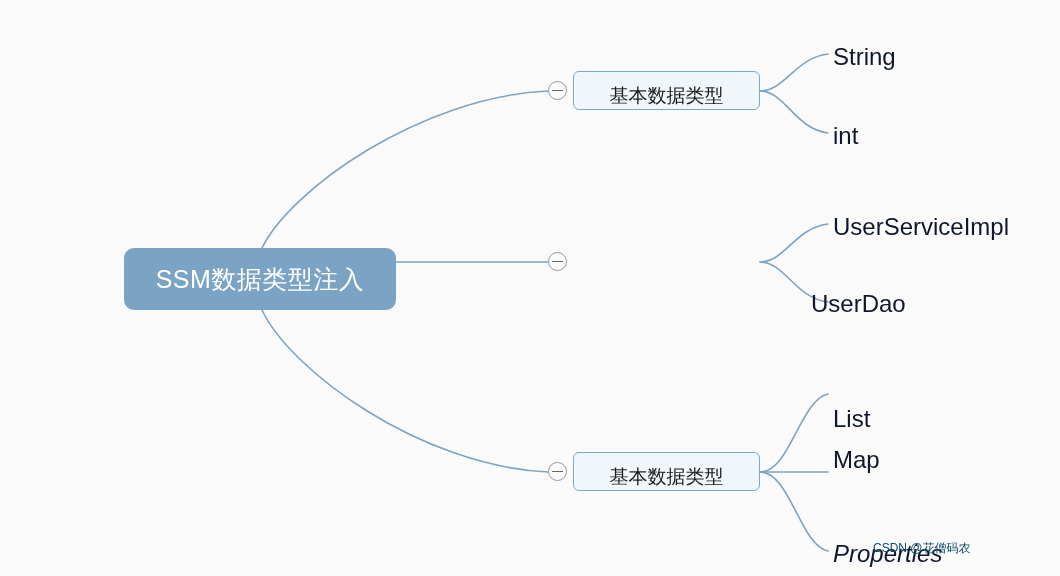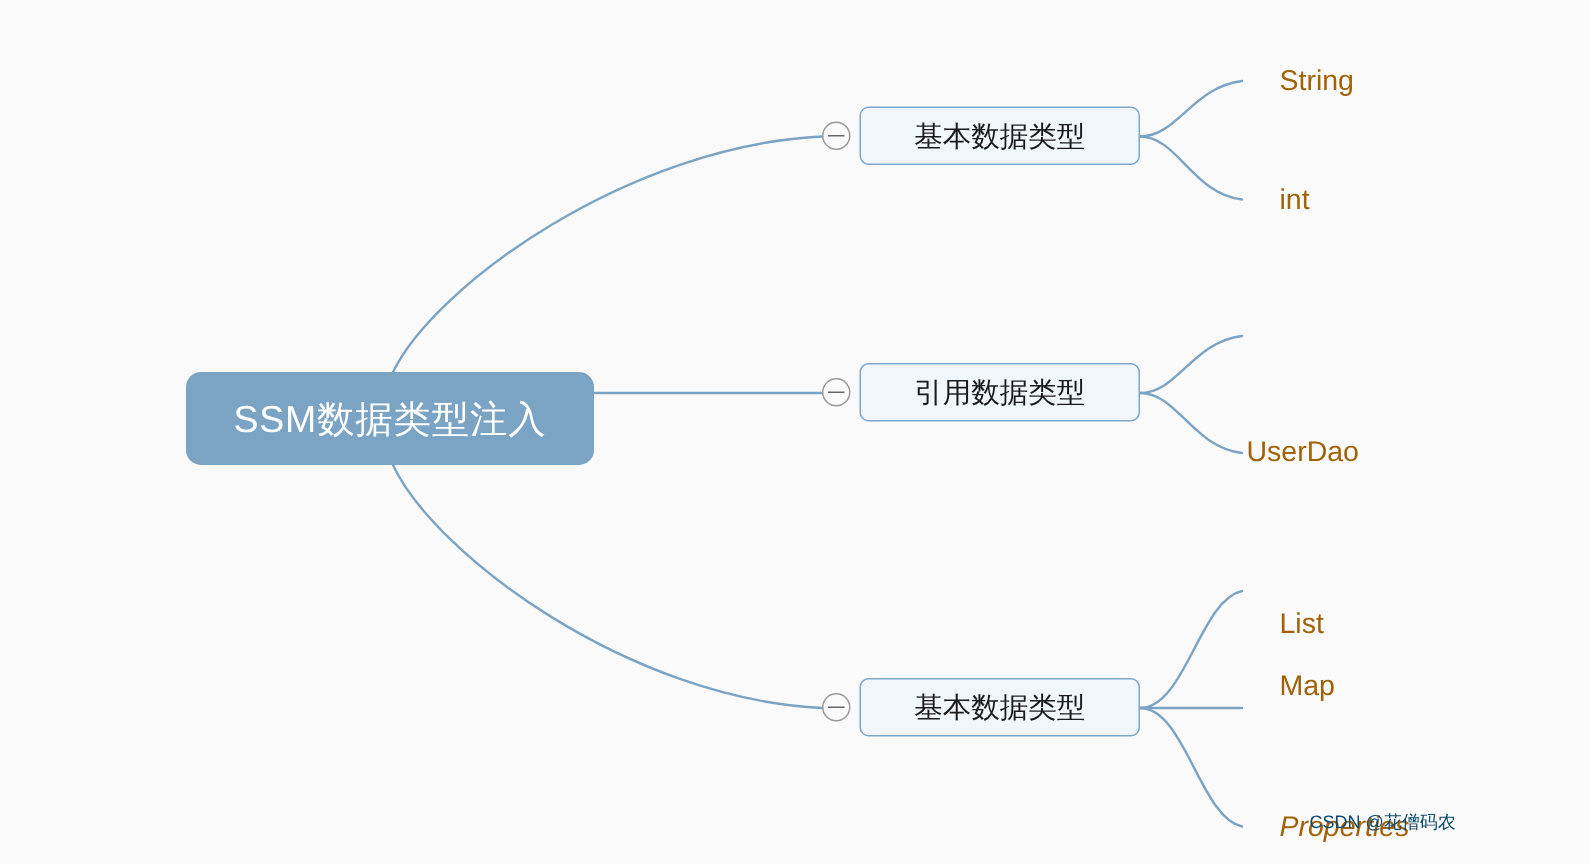--- a/index.html
+++ b/index.html
@@ -45,21 +45,21 @@
   }
   
   .branch-node {
     position: absolute;
     width: 187px;
     height: 39px;
     background: #f1f6fb;
     border: 1px solid #7ba7cc;
     border-radius: 6px;
     display: flex;
-    align-items: center;
+    align-items: flex-end;
     justify-content: center;
     box-sizing: border-box;
   }
   .branch-node .label {
     color: #1a1a1a;
     font-size: 19px;
     white-space: nowrap;
   }
   .branch-1 { left: 573px; top: 71px; }
   .branch-2 { left: 573px; top: 242px; }
@@ -82,25 +82,24 @@
     width: 11px;
     height: 1px;
     background: #666666;
   }
   .toggle-1 { left: 548px; top: 81px; }
   .toggle-2 { left: 548px; top: 252px; }
   .toggle-3 { left: 548px; top: 462px; }
   
   .leaf {
     position: absolute;
-    color: #a16207;
-    font-size: 19px;
+    color: #0f172a;
+    font-size: 24px;
     white-space: nowrap;
     line-height: 1;
-    margin-left: 20px;
   }
   
   .watermark {
     position: absolute;
     left: 873px;
     top: 540px;
     color: #0c4a6e;
     font-size: 12px;
     white-space: nowrap;
   }
@@ -136,23 +135,21 @@
   </div>
 
   <div class="toggle toggle-1"></div>
   <div class="branch-node branch-1">
     <span class="label">基本数据类型</span>
   </div>
   <div class="leaf" style="left:833px; top:45px;">String</div>
   <div class="leaf" style="left:833px; top:124px;">int</div>
 
   <div class="toggle toggle-2"></div>
-  <div class="branch-node branch-2">
-    <span class="label">引用数据类型</span>
-  </div>
+  <div class="leaf" style="left:833px; top:215px;">UserServiceImpl</div>
   <div class="leaf" style="left:811px; top:292px;">UserDao</div>
 
   <div class="toggle toggle-3"></div>
   <div class="branch-node branch-3">
     <span class="label">基本数据类型</span>
   </div>
   <div class="leaf" style="left:833px; top:407px;">List</div>
   <div class="leaf" style="left:833px; top:448px;">Map</div>
   <div class="leaf" style="left:833px; top:542px;font-style:italic;">Properties</div>
 

